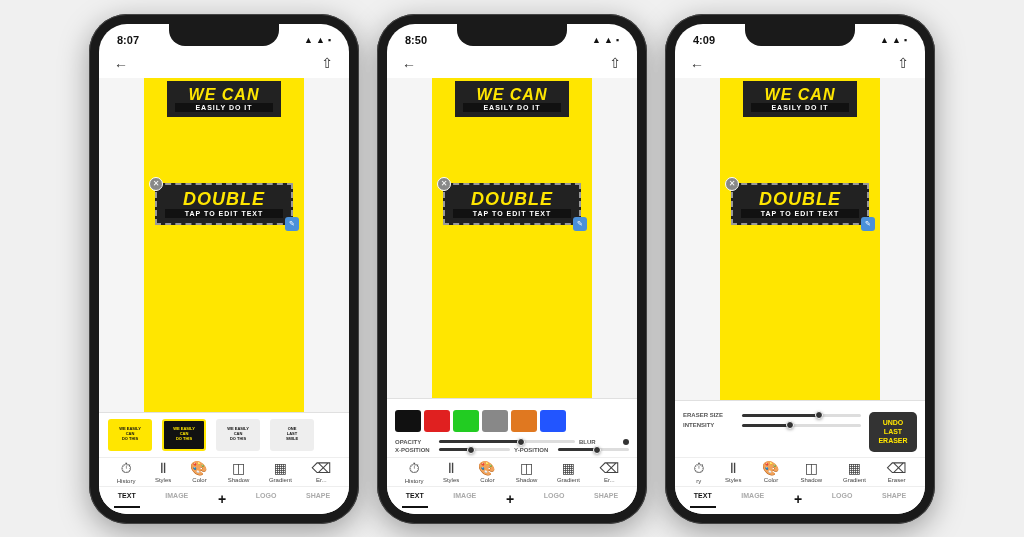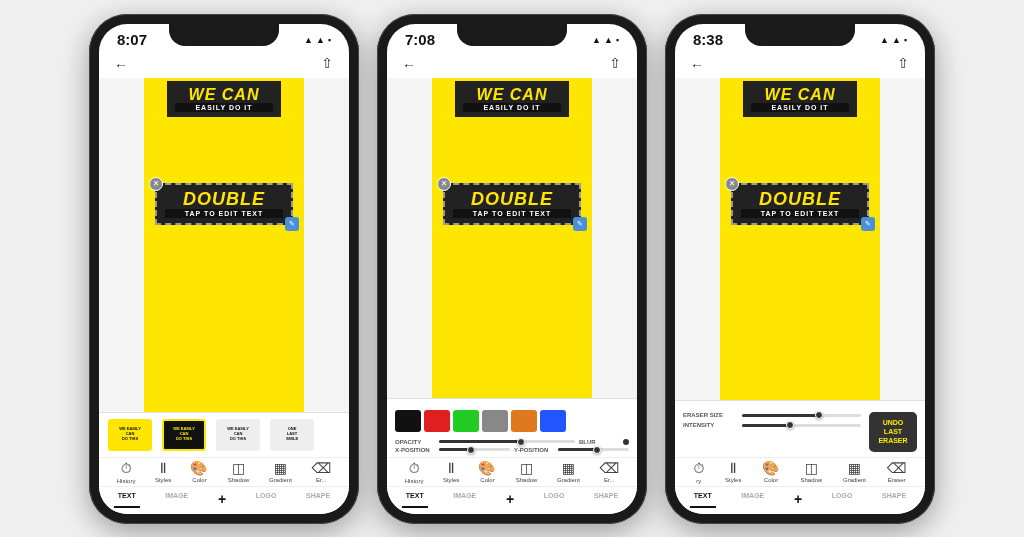--- a/index.html
+++ b/index.html
@@ -56,21 +56,21 @@
       display: flex;
       justify-content: space-between;
       align-items: center;
       padding: 6px 18px 2px;
       font-size: 10px;
       font-weight: 600;
       color: #111;
       height: 26px;
       padding-top: 8px;
     }
-    .status-left { font-size: 15px; font-weight: 700; }
+    .status-left { font-size: 11px; font-weight: 700; }
     .status-icons { display: flex; gap: 3px; align-items: center; font-size: 9px; }
     
     .top-nav {
       display: flex;
       justify-content: space-between;
       align-items: center;
       padding: 2px 12px 4px;
       height: 28px;
     }
     .nav-btn {
@@ -456,21 +456,21 @@
         </div>
       </div>
     </div>
   </div>
 
   <div class="phone">
     <div class="phone-screen">
       <div class="phone-notch"></div>
 
       <div class="status-bar">
-        <span class="status-left">7:08</span>
+        <span class="status-left">8:50</span>
         <div class="status-icons">
           <span>▲</span>
           <span>▲</span>
           <span>▪</span>
         </div>
       </div>
 
       <div class="top-nav">
         <div class="nav-btn">←</div>
         <div class="nav-btn">⇧</div>
@@ -564,21 +564,21 @@
         </div>
       </div>
     </div>
   </div>
 
   <div class="phone">
     <div class="phone-screen">
       <div class="phone-notch"></div>
 
       <div class="status-bar">
-        <span class="status-left">8:38</span>
+        <span class="status-left">4:09</span>
         <div class="status-icons">
           <span>▲</span>
           <span>▲</span>
           <span>▪</span>
         </div>
       </div>
 
       <div class="top-nav">
         <div class="nav-btn">←</div>
         <div class="nav-btn">⇧</div>

